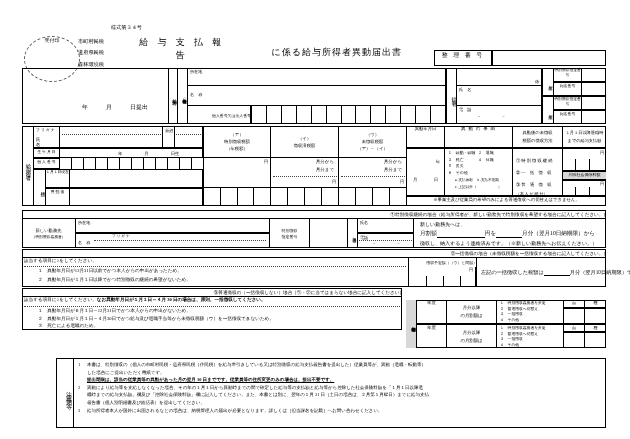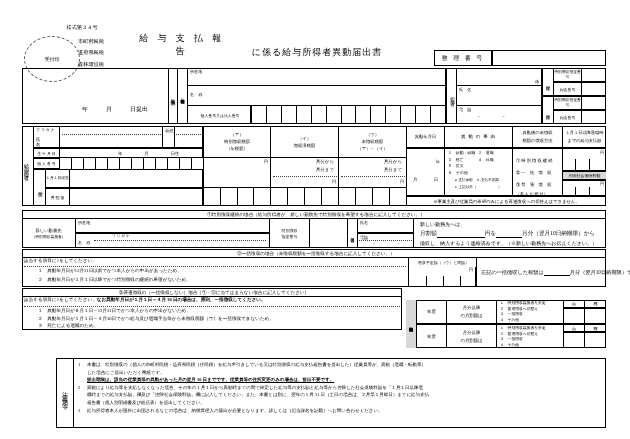--- a/index.html
+++ b/index.html
@@ -9,22 +9,22 @@
     color:#000;
     font-size:5.2px;
     -webkit-font-smoothing:none;
   }
   .page{position:relative;width:630px;height:439px;overflow:hidden;}
 
   
   .abs{position:absolute;box-sizing:border-box;}
   .bx{position:absolute;box-sizing:border-box;border:0.6px solid #000;}
   .bx2{position:absolute;box-sizing:border-box;border:1.1px solid #000;}
-  .ctr{display:flex;align-items:center;justify-content:center;text-align:center;}
-  .lft{display:flex;align-items:center;justify-content:center;}
+  .ctr{display:flex;justify-content:center;text-align:center;}
+  .lft{display:flex;align-items:center;justify-content:flex-end;}
   .vert{writing-mode:vertical-rl;text-orientation:upright;}
   .tiny{font-size:4.1px;}
   .tiny2{font-size:4.5px;}
   .sm{font-size:5px;}
   .md{font-size:6px;}
   .lg{font-size:9px;}
   .xl{font-size:11px;letter-spacing:2.5px;}
   .bold{font-weight:bold;}
   .dotted-b{border-bottom:0.6px dotted #444;}
   .shade{background:#d8d8d8;}

